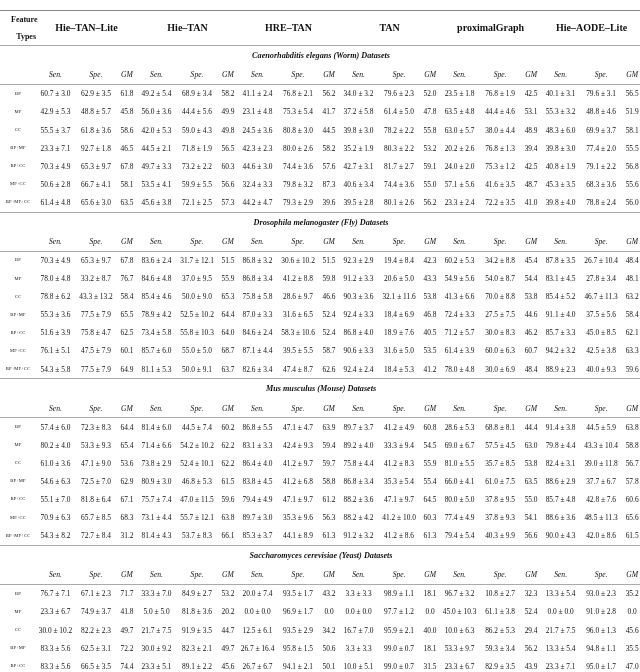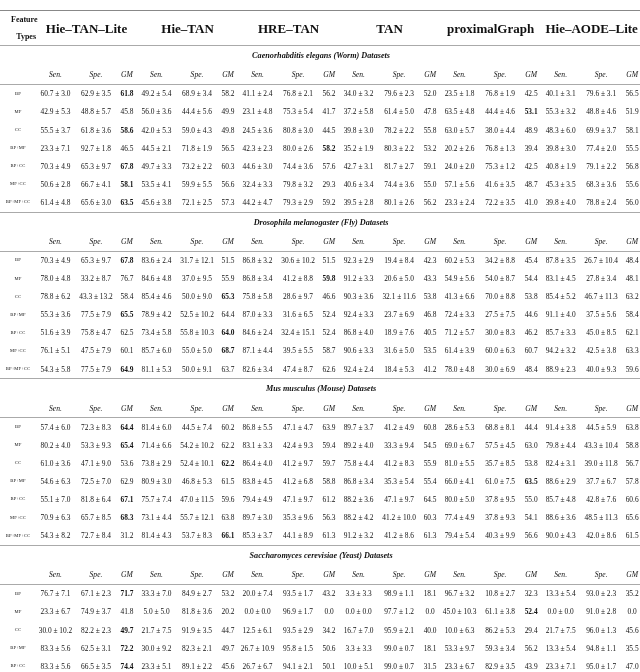--- a/index.html
+++ b/index.html
@@ -6,27 +6,27 @@
   body { width: 640px; height: 672px; overflow: hidden; font-family: "Liberation Serif", "DejaVu Serif", serif; color: #111; }
   .page { position: relative; width: 640px; height: 672px; }
   .caption-fragment { position: absolute; top: 0; left: 0; height: 8px; width: 640px; overflow: hidden; }
   table.results { position: absolute; top: 10px; left: 0; width: 640px; border-collapse: collapse; table-layout: fixed; }
   table.results td, table.results th { padding: 0; text-align: center; white-space: nowrap; font-size: 7.4px; line-height: 1; }
   col.c-label { width: 36px; }
   col.c-sen { width: 39px; }
   col.c-spe { width: 42px; }
   col.c-gm { width: 20px; }
   .rule-top { border-top: 1.2px solid #888; }
-  tr.hdr th { height: 17px; font-weight: bold; font-size: 13px; }
+  tr.hdr th { height: 17px; font-weight: bold; font-size: 10px; }
   tr.hdr th.feat { text-align: right; padding-left: 11px; font-size: 8px; margin-top: 28px; }
   tr.dataset td { height: 20px; font-style: italic; font-weight: bold; font-size: 8.2px; border-top: 1px solid #aaa; }
   tr.sub td { height: 18px; font-style: italic; font-size: 7.6px; border-bottom: 1px solid #aaa; }
   tr.row td { height: 18.1px; font-size: 7.4px; }
   tr.row td.lbl { font-size: 4.6px; letter-spacing: 0.1px; text-transform: uppercase; }
-  tr.row td.best { font-weight: bold; }
+  tr.row td.best { font-weight: normal; }
 </style>
 </head>
 <body>
 
 <div class="page">
   <div class="caption-fragment"></div>
 
   <table class="results">
     <colgroup>
       <col class="c-label">
@@ -196,42 +196,42 @@
         <tr class="row">
           <td class="lbl">MF+CC</td>
           <td>50.6 ± 2.8</td>
           <td>66.7 ± 4.1</td>
           <td class="best">58.1</td>
           <td>53.5 ± 4.1</td>
           <td>59.9 ± 5.5</td>
           <td>56.6</td>
           <td>32.4 ± 3.3</td>
           <td>79.8 ± 3.2</td>
-          <td>29.3</td>
+          <td>87.3</td>
           <td>40.6 ± 3.4</td>
           <td>74.4 ± 3.6</td>
           <td>55.0</td>
           <td>57.1 ± 5.6</td>
           <td>41.6 ± 3.5</td>
           <td>48.7</td>
           <td>45.3 ± 3.5</td>
           <td>68.3 ± 3.6</td>
           <td>55.6</td>
         </tr>
         <tr class="row">
           <td class="lbl">BP+MF+CC</td>
           <td>61.4 ± 4.8</td>
           <td>65.6 ± 3.0</td>
           <td class="best">63.5</td>
           <td>45.6 ± 3.8</td>
           <td>72.1 ± 2.5</td>
           <td>57.3</td>
           <td>44.2 ± 4.7</td>
           <td>79.3 ± 2.9</td>
-          <td>59.2</td>
+          <td>39.6</td>
           <td>39.5 ± 2.8</td>
           <td>80.1 ± 2.6</td>
           <td>56.2</td>
           <td>23.3 ± 2.4</td>
           <td>72.2 ± 3.5</td>
           <td>41.0</td>
           <td>39.8 ± 4.0</td>
           <td>78.8 ± 2.4</td>
           <td>56.0</td>
         </tr>
@@ -327,39 +327,39 @@
           <td>55.3 ± 3.6</td>
           <td>77.5 ± 7.9</td>
           <td class="best">65.5</td>
           <td>78.9 ± 4.2</td>
           <td>52.5 ± 10.2</td>
           <td>64.4</td>
           <td>87.0 ± 3.3</td>
           <td>31.6 ± 6.5</td>
           <td>52.4</td>
           <td>92.4 ± 3.3</td>
-          <td>23.7 ± 6.9</td>
+          <td>18.4 ± 6.9</td>
           <td>46.8</td>
           <td>72.4 ± 3.3</td>
           <td>27.5 ± 7.5</td>
           <td>44.6</td>
           <td>91.1 ± 4.0</td>
           <td>37.5 ± 5.6</td>
           <td>58.4</td>
         </tr>
         <tr class="row">
           <td class="lbl">BP+CC</td>
           <td>51.6 ± 3.9</td>
           <td>75.8 ± 4.7</td>
           <td>62.5</td>
           <td>73.4 ± 5.8</td>
           <td>55.8 ± 10.3</td>
           <td class="best">64.0</td>
           <td>84.6 ± 2.4</td>
-          <td>32.4 ± 15.1</td>
+          <td>58.3 ± 10.6</td>
           <td>52.4</td>
           <td>86.8 ± 4.0</td>
           <td>18.9 ± 7.6</td>
           <td>40.5</td>
           <td>71.2 ± 5.7</td>
           <td>30.0 ± 8.3</td>
           <td>46.2</td>
           <td>85.7 ± 3.3</td>
           <td>45.0 ± 8.5</td>
           <td>62.1</td>
@@ -665,21 +665,21 @@
           <td>45.6</td>
         </tr>
         <tr class="row">
           <td class="lbl">BP+MF</td>
           <td>83.3 ± 5.6</td>
           <td>62.5 ± 3.1</td>
           <td class="best">72.2</td>
           <td>30.0 ± 9.2</td>
           <td>82.3 ± 2.1</td>
           <td>49.7</td>
-          <td>26.7 ± 10.9</td>
+          <td>26.7 ± 16.4</td>
           <td>95.8 ± 1.5</td>
           <td>50.6</td>
           <td>3.3 ± 3.3</td>
           <td>99.0 ± 0.7</td>
           <td>18.1</td>
           <td>53.3 ± 9.7</td>
           <td>59.3 ± 3.4</td>
           <td>56.2</td>
           <td>13.3 ± 5.4</td>
           <td>94.8 ± 1.1</td>

